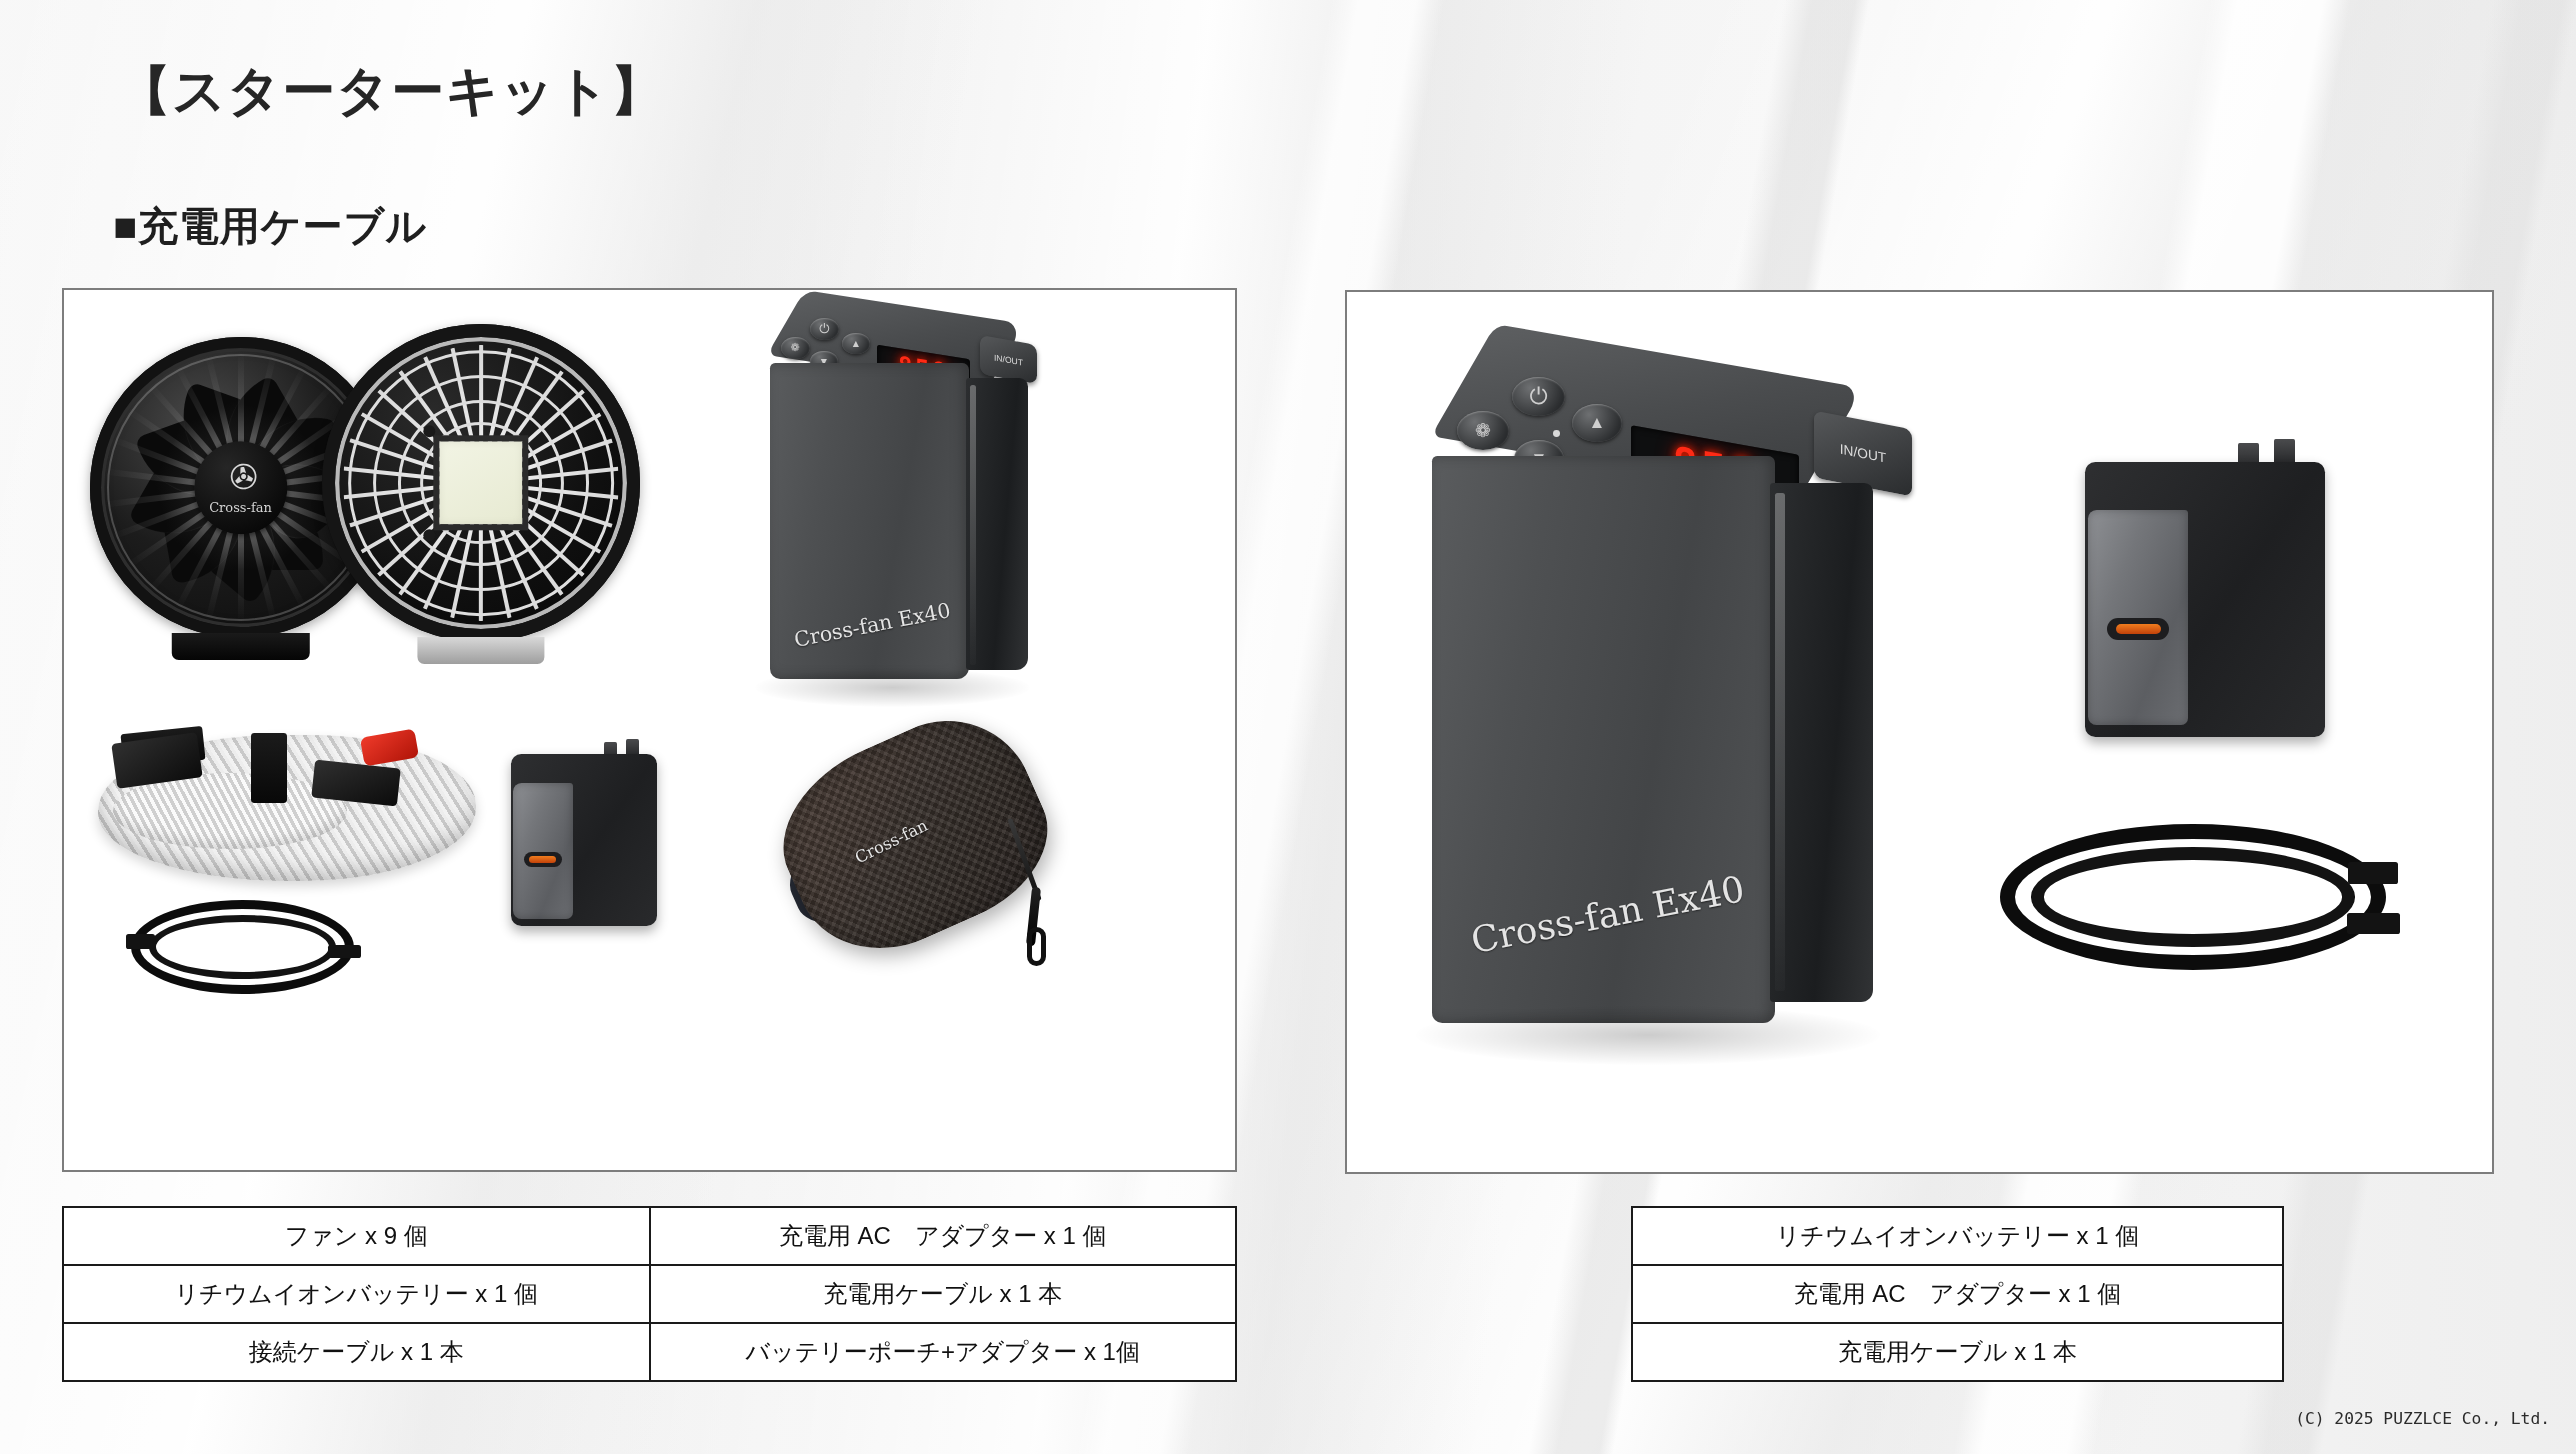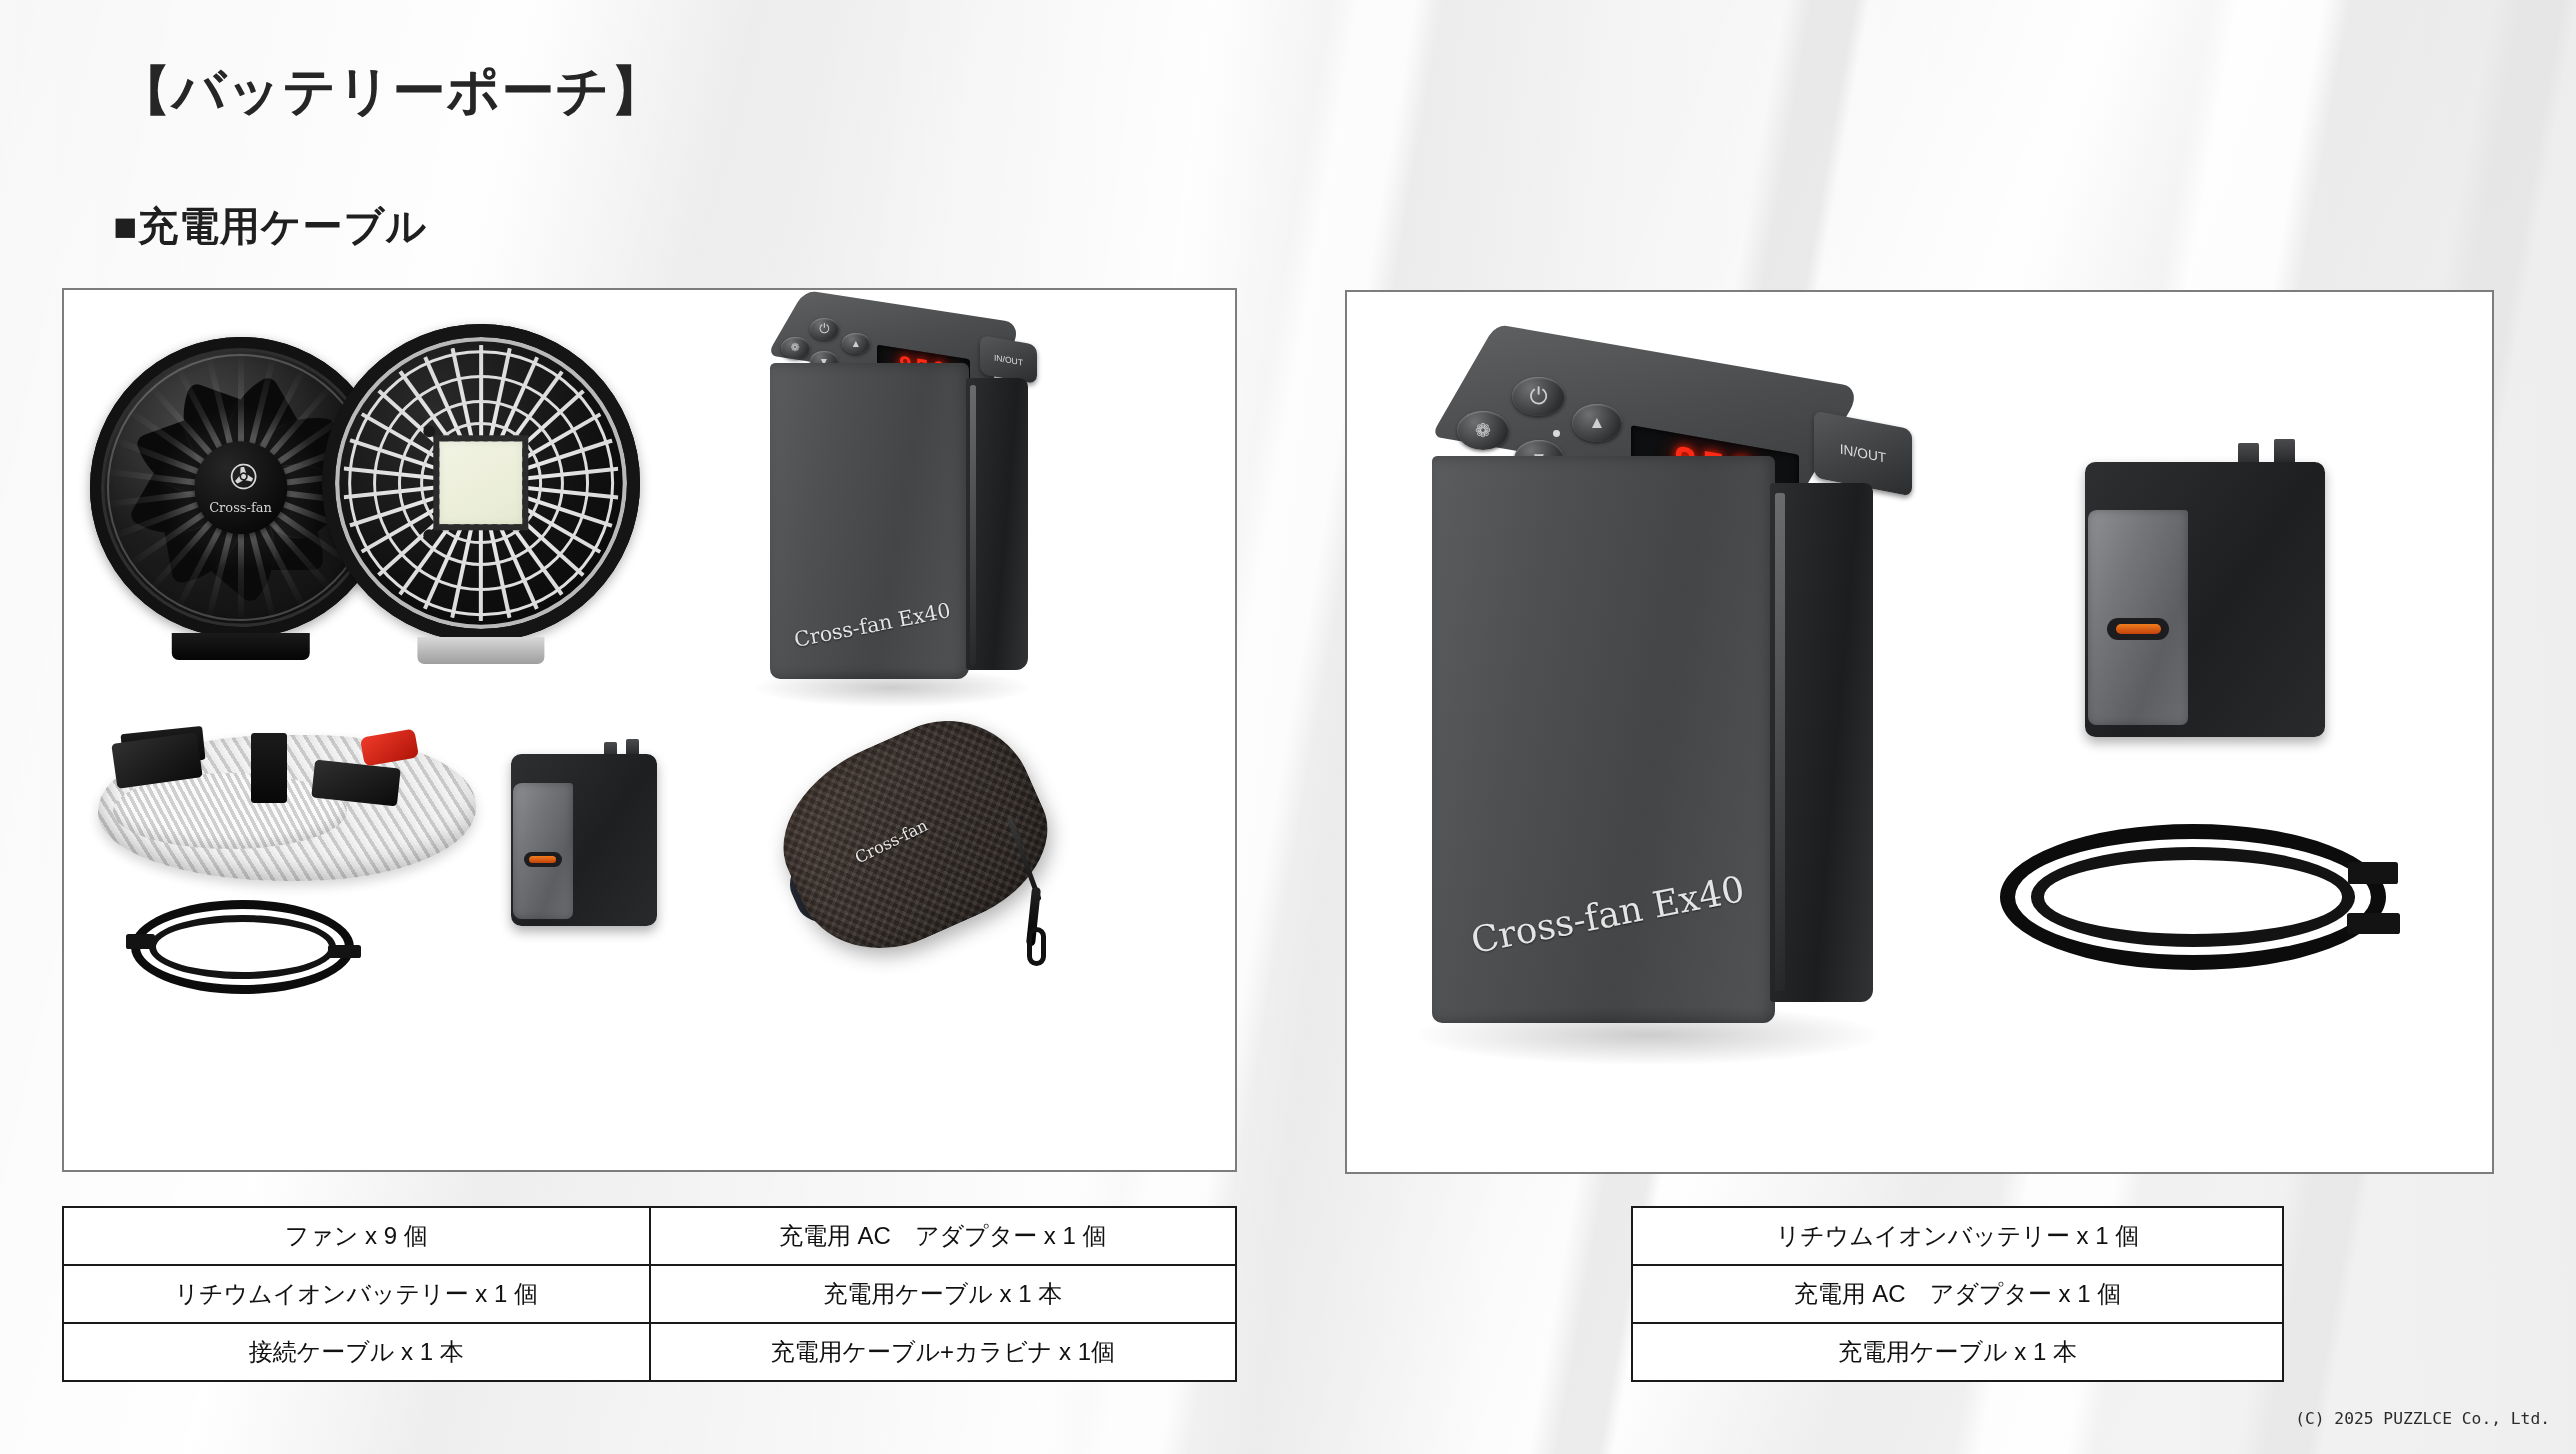--- a/index.html
+++ b/index.html
@@ -390,21 +390,21 @@
     font-size: 16.3px; color: #2b2b2b; white-space:nowrap;
   }
 </style>
 </head>
 <body>
 
 <div id="bg-layer"></div>
 
 <div id="page">
 
-  <div id="main-title">【バッテリーポーチ】</div>
+  <div id="main-title">【スターターキット】</div>
 
   <div class="kit-heading" id="heading-starter">■充電用ケーブル</div>
 
   <div class="photo-panel" id="panel-starter">
 
     <div class="fan" id="fan1" style="left:26px; top:47px; width:301px; height:301px;">
       <div class="fan-body"></div>
       <div class="fan-blades" id="fan1-blades">
           <i style="transform: rotate(0deg);"></i>
           <i style="transform: rotate(40deg);"></i>
@@ -634,21 +634,21 @@
       <tr>
         <td>ファン x 9 個</td>
         <td>充電用 AC　アダプター x 1 個</td>
       </tr>
       <tr>
         <td>リチウムイオンバッテリー x 1 個</td>
         <td>充電用ケーブル x 1 本</td>
       </tr>
       <tr>
         <td>接続ケーブル x 1 本</td>
-        <td>充電用ケーブル+カラビナ x 1個</td>
+        <td>バッテリーポーチ+アダプター x 1個</td>
       </tr>
     </tbody>
   </table>
 
   <table class="spec-table" id="table-battery">
     <tbody>
       <tr>
         <td>リチウムイオンバッテリー x 1 個</td>
       </tr>
       <tr>

